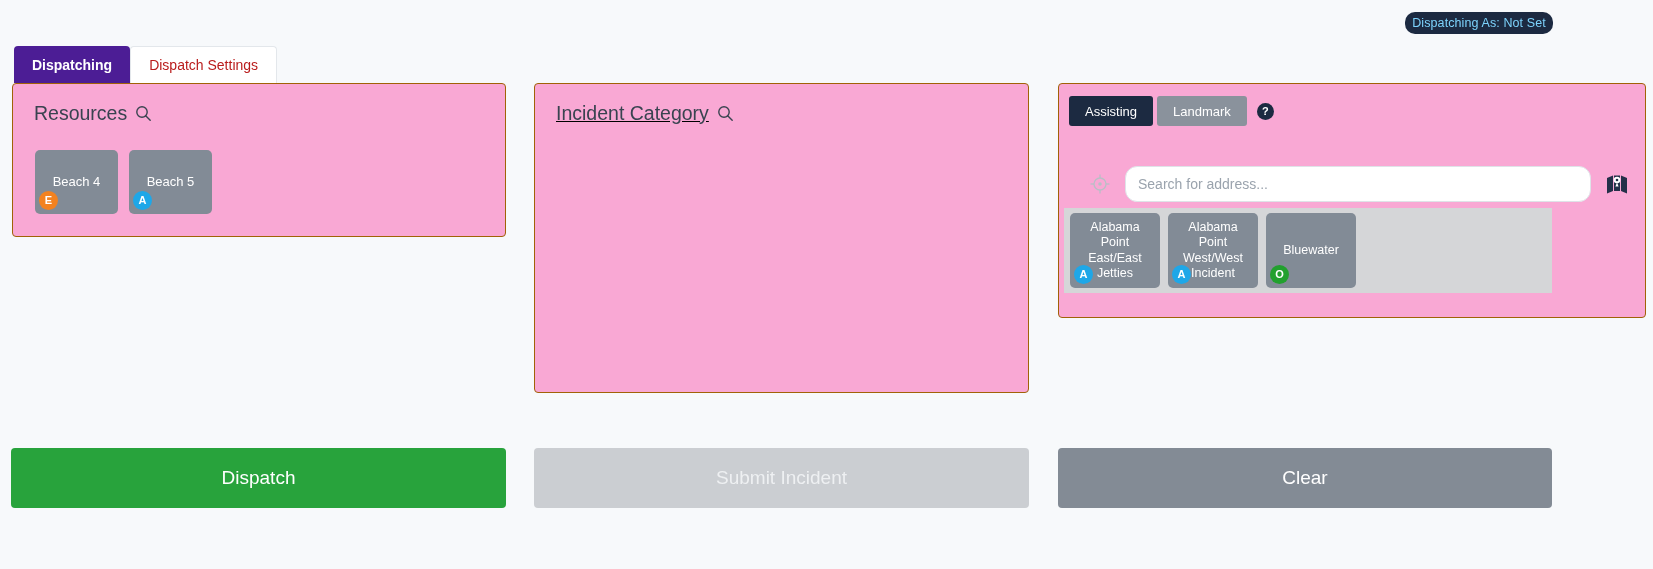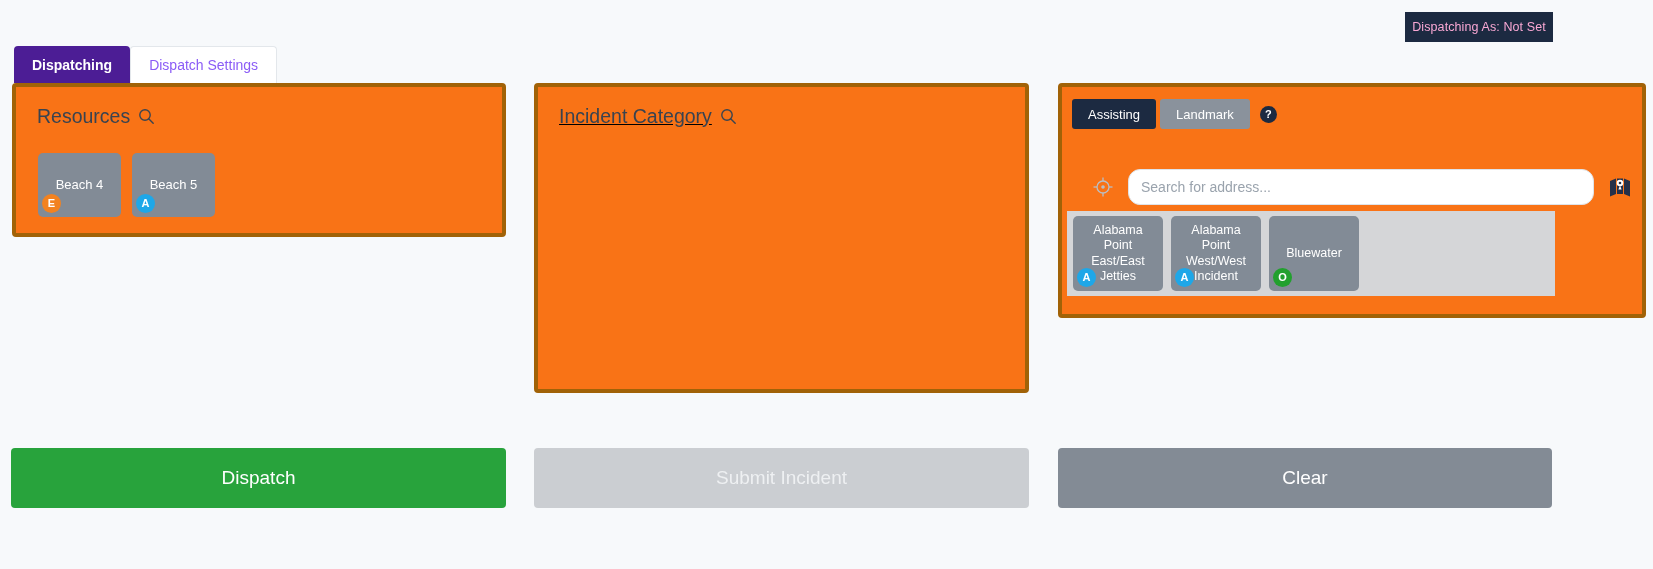--- a/index.html
+++ b/index.html
@@ -10,24 +10,24 @@
     font-family: "Liberation Sans", sans-serif;
     overflow: hidden;
   }
 
   .page { position: relative; width: 1653px; height: 569px; }
 
   
   .dispatch-as-badge {
     position: absolute;
     top: 12px; left: 1405px;
-    width: 148px; height: 30px;
+    width: 148px; height: 22px;
     background: #1c2a41;
-    color: #f9a8d4;
-    border-radius: 0;
+    color: #7dd3fc;
+    border-radius: 10px;
     font-size: 12.5px;
     display: flex; align-items: center; justify-content: center;
     letter-spacing: .1px;
   }
 
   
   .tabs {
     position: absolute;
     top: 46px; left: 14px;
     display: flex;
@@ -42,30 +42,30 @@
     cursor: pointer;
     white-space: nowrap;
   }
   .tab.active {
     background: #4c1d95;
     color: #ffffff;
     font-weight: bold;
   }
   .tab.inactive {
     background: #ffffff;
-    color: #8b5cf6;
+    color: #b91c1c;
     border: 1px solid #e3e7eb;
     border-bottom: none;
   }
 
   
   .card {
     position: absolute;
-    background: #f97316;
-    border: 4px solid #a16207;
+    background: #f9a8d4;
+    border: 1px solid #a16207;
     border-radius: 4px;
   }
   #resources-card { left: 12px; top: 83px; width: 494px; height: 154px; }
   #incident-card  { left: 534px; top: 83px; width: 495px; height: 310px; text-decoration: underline; }
   #location-card  { left: 1058px; top: 83px; width: 588px; height: 235px; }
 
   .card-title {
     font-size: 19.5px;
     color: #394350;
     padding: 18px 0 0 21px;

